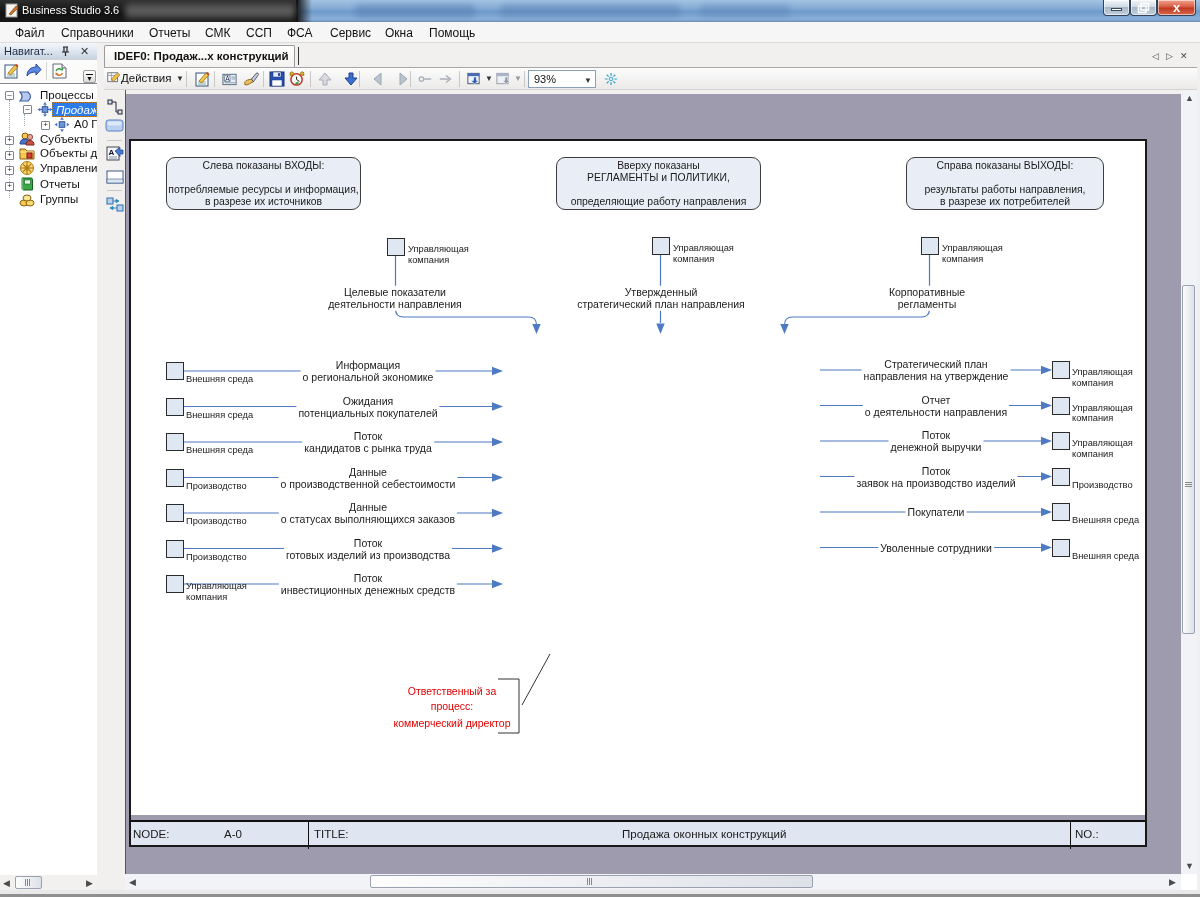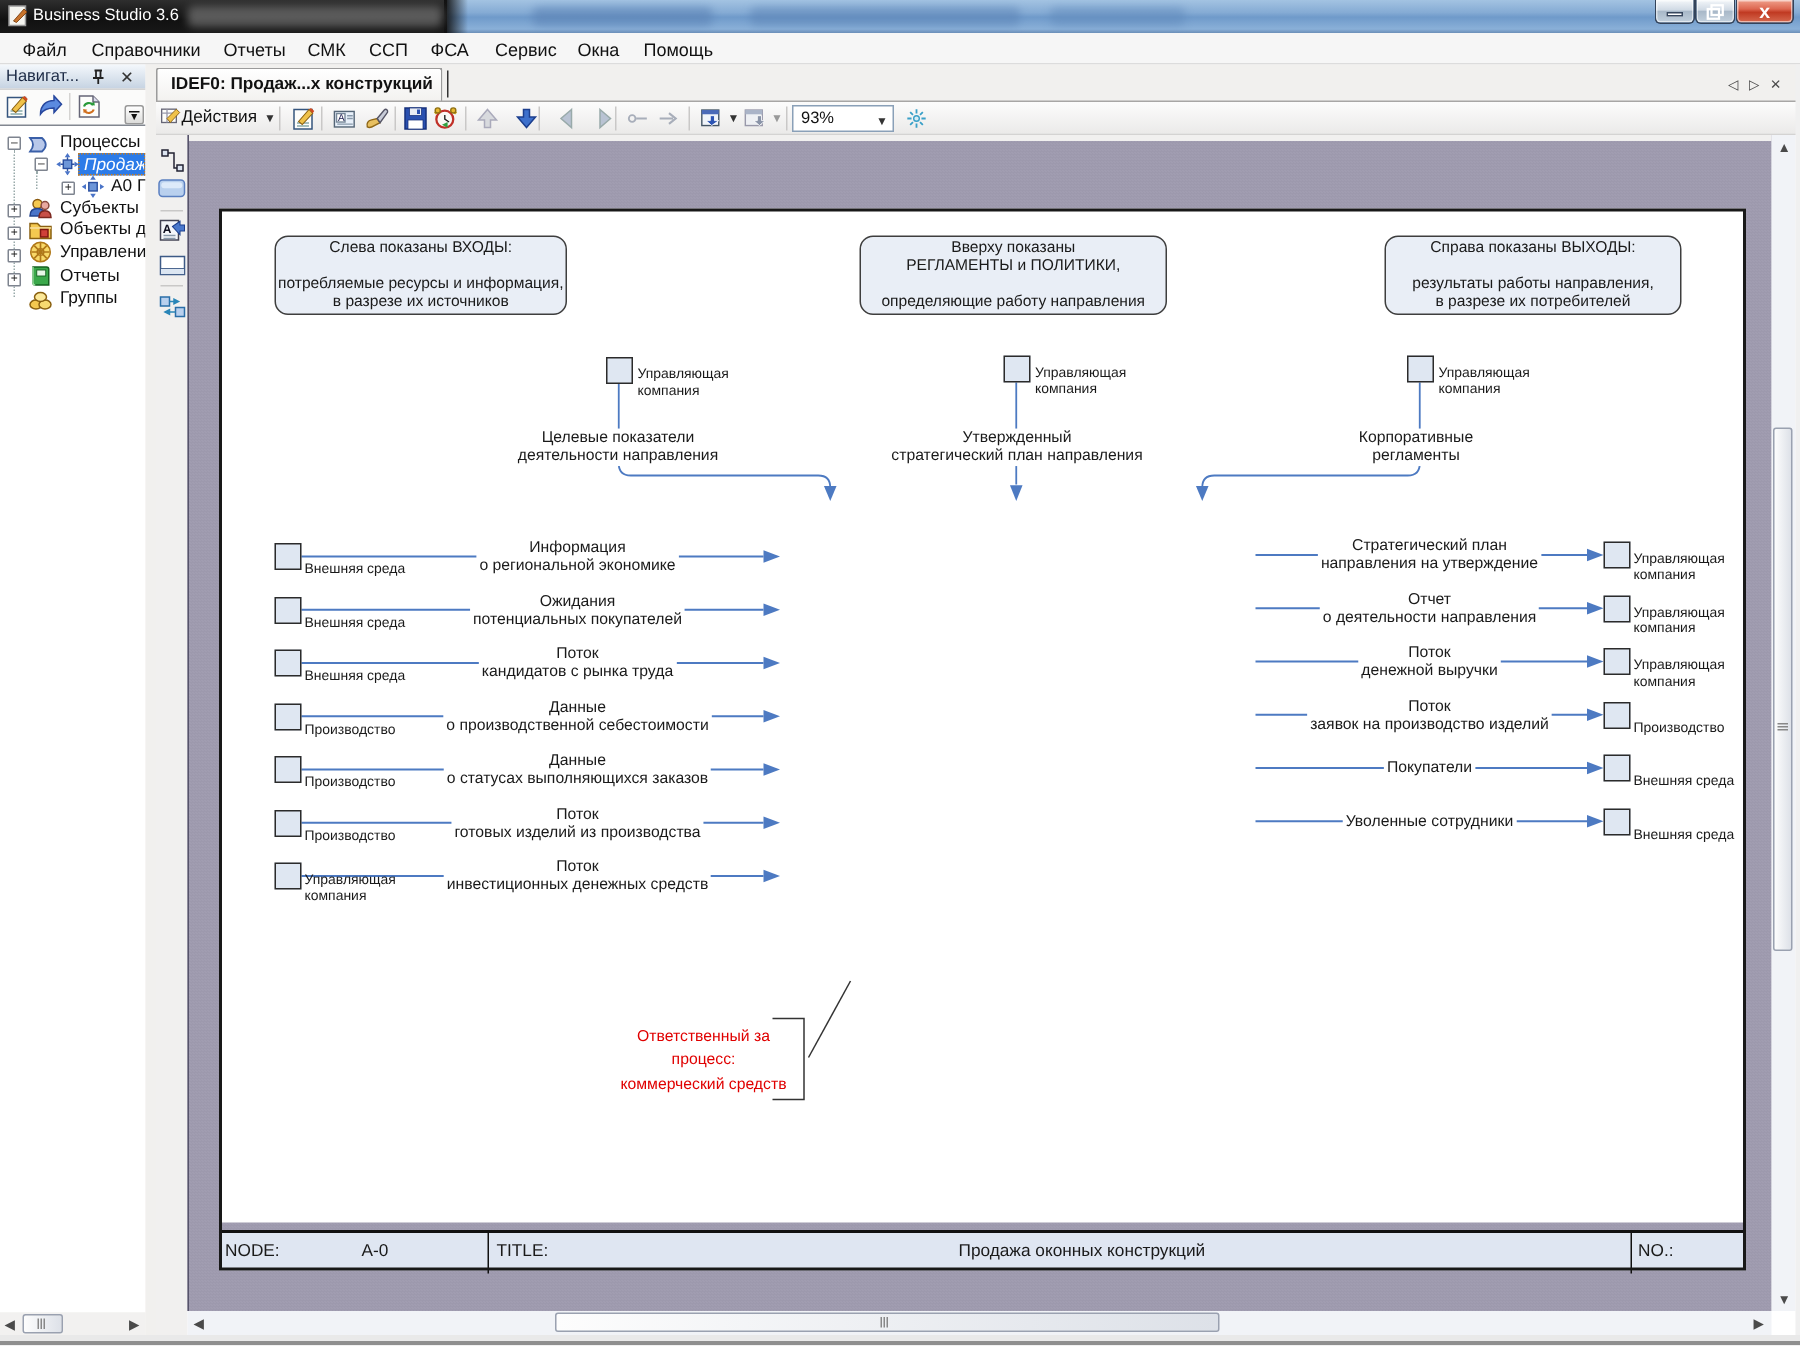--- a/index.html
+++ b/index.html
@@ -58,21 +58,21 @@
   #vscroll{left:1181px;top:90px;width:16px;height:784px;background:#f1f3f7}
   #hscroll{left:125px;top:874px;width:1056px;height:16px;background:#f1f3f7}
   #rightedge{left:1197px;top:43px;width:3px;height:847px;background:#f0f0f0}
   #botstrip1{left:0;top:890px;width:1200px;height:4px;background:#e9e9e9}
   #botstrip2{left:0;top:894px;width:1200px;height:3px;background:#8f8f8f}
   .sbthumb{position:absolute;background:linear-gradient(90deg,#fdfdfd,#dde1e8);
     border:1px solid #9aa1b0;border-radius:2px}
   .harrow{position:absolute;font-size:9px;color:#4a4a4a;line-height:10px}
 
   
-  #page{left:20px;top:49px;width:1018px;height:676px;background:#fff;color:#1a1a1a}
+  #page{left:3px;top:49px;width:1018px;height:676px;background:#fff;color:#1a1a1a}
   #pgborder{left:0;top:0;width:1018px;height:708px;border:2px solid #181818;z-index:30}
   .ebox{position:absolute;height:53px;background:#e9eef6;border:1px solid #3e3e3e;
     border-radius:9px;font-size:10.4px;line-height:12px;text-align:center;
     padding-top:2px;z-index:5;white-space:nowrap}
   .sq{position:absolute;width:18px;height:18px;background:#dfe7f2;
     border:1.5px solid #2b2b2b;z-index:6}
   .srcl{position:absolute;font-size:9.3px;line-height:10.5px;white-space:nowrap;z-index:6}
   .lbl{position:absolute;text-align:center;font-size:10.5px;line-height:12.3px;
     background:#fff;transform:translate(-50%,-50%);white-space:nowrap;z-index:5;padding:0 2px}
   #mainbox{position:absolute;left:374px;top:195px;width:317px;height:320px;
@@ -467,21 +467,21 @@
 
       <div class="lbl" style="left:807px;top:231px">Стратегический план<br>направления на утверждение</div>
       <div class="lbl" style="left:807px;top:266.5px">Отчет<br>о деятельности направления</div>
       <div class="lbl" style="left:807px;top:302px">Поток<br>денежной выручки</div>
       <div class="lbl" style="left:807px;top:337.5px">Поток<br>заявок на производство изделий</div>
       <div class="lbl" style="left:807px;top:373px">Покупатели</div>
       <div class="lbl" style="left:807px;top:408.5px">Уволенные сотрудники</div>
 
 
       <div class="red" style="left:223px;top:545px;width:200px">Ответственный за<br>процесс:</div>
-      <div class="red" style="left:223px;top:577px;width:200px">коммерческий средств</div>
+      <div class="red" style="left:223px;top:577px;width:200px">коммерческий директор</div>
 
       <div id="nodebar">
         <span style="left:4px">NODE:</span>
         <span style="left:95px">A-0</span>
         <span style="left:185px">TITLE:</span>
         <span style="left:493px;width:220px;text-align:left">Продажа оконных конструкций</span>
         <span style="left:946px">NO.:</span>
         <div class="nsep" style="left:179px"></div>
         <div class="nsep" style="left:941px"></div>
       </div>

